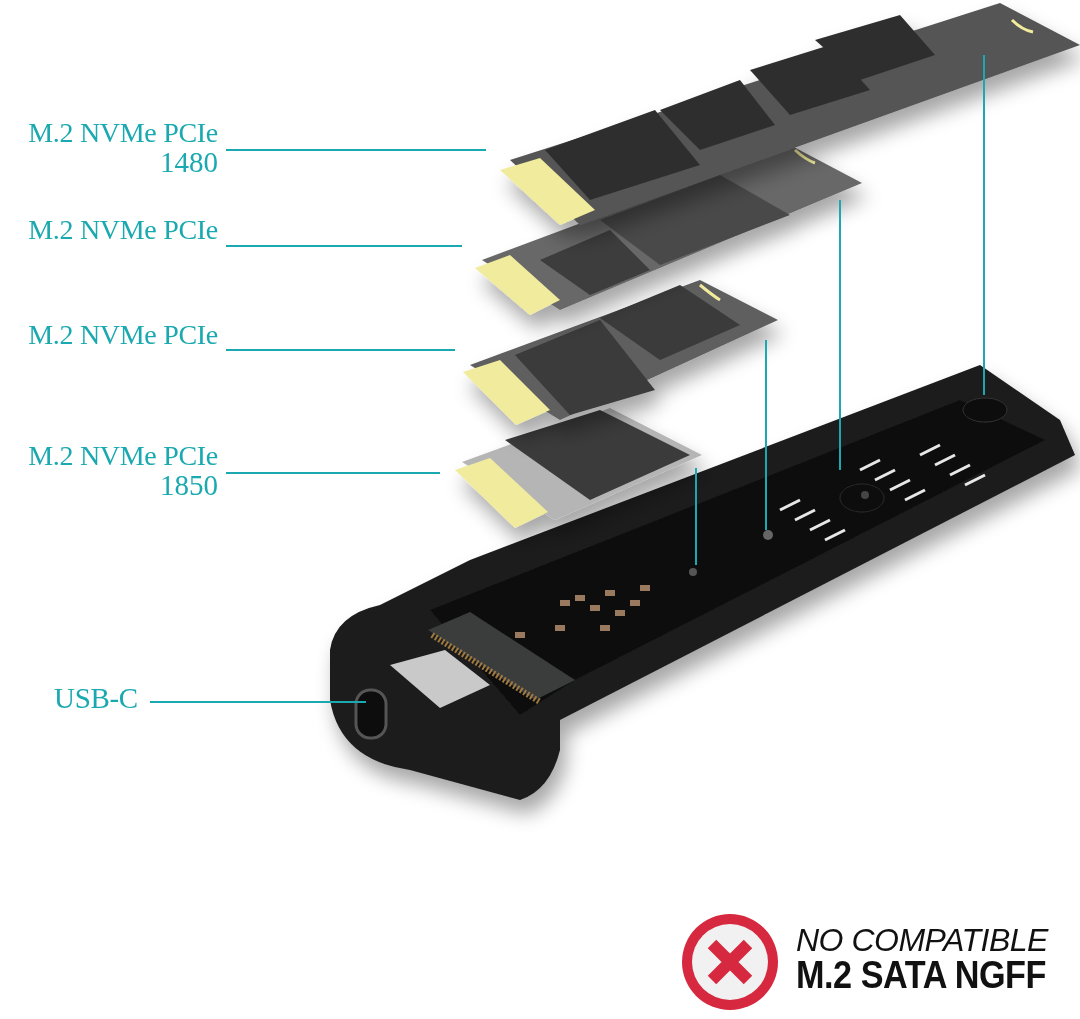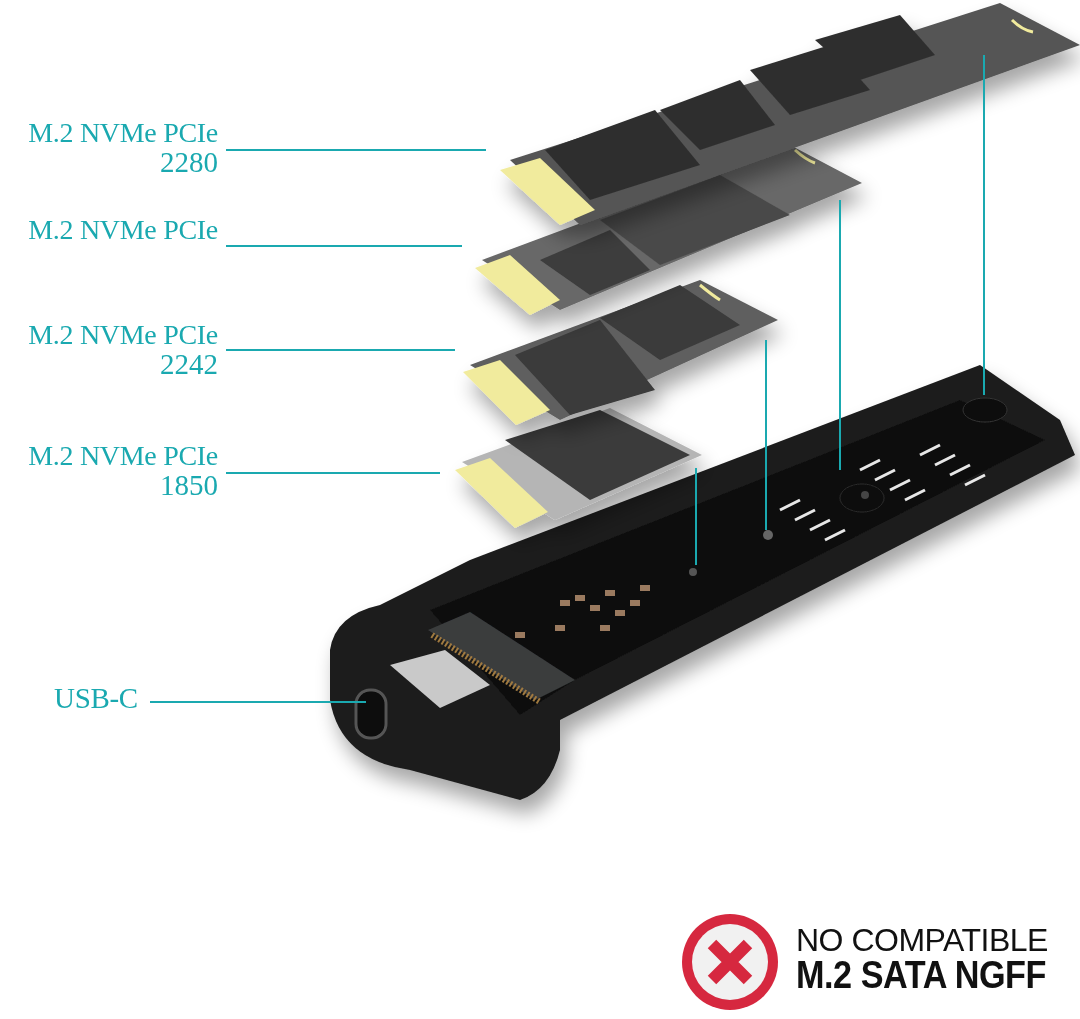--- a/index.html
+++ b/index.html
@@ -4,21 +4,21 @@
 <style>
   html, body { margin:0; padding:0; background:#ffffff; }
   body { width:1080px; height:1019px; position:relative; overflow:hidden; font-family:"Liberation Sans", sans-serif; }
   .label { position:absolute; color:var(--teal); font-family:Liberation Serif, serif; text-align:right; line-height:1.05; }
   .label .l1 { font-size:28px; letter-spacing:-0.3px; display:block; }
   .label .l2 { font-size:29px; display:block; }
   .leader { position:absolute; background:var(--teal); }
   svg { position:absolute; left:0; top:0; }
   .badge { position:absolute; left:678px; top:910px; width:104px; height:104px; }
   .badge-text { position:absolute; left:796px; top:924px; color:#111; }
-  .badge-text .t1 { font-size:32px; display:block; letter-spacing:-0.5px; line-height:1; font-family:"Liberation Sans", sans-serif; }
+  .badge-text .t1 { font-size:32px; display:block; letter-spacing:-0.5px; line-height:1; font-family:"Liberation Sans", sans-serif;font-style:italic; }
   .badge-text .t2 { font-size:38px; font-weight:bold; display:block; letter-spacing:-0.5px; line-height:1.05; font-family:"Liberation Sans", sans-serif; transform:scaleX(0.9); transform-origin:left; }
 </style>
 </head>
 <body>
 
 <div style="--teal:#1aa9b0; position:absolute; inset:0;">
 
   <svg width="1080" height="1019" viewBox="0 0 1080 1019">
     <defs>
       <filter id="sh" x="-20%" y="-20%" width="140%" height="160%">
@@ -116,32 +116,31 @@
     <g stroke="#1aa9b0" stroke-width="2">
       <line x1="984" y1="55" x2="984" y2="395"></line>
       <line x1="840" y1="200" x2="840" y2="470"></line>
       <line x1="766" y1="340" x2="766" y2="530"></line>
       <line x1="696" y1="468" x2="696" y2="565"></line>
     </g>
   </svg>
 
   <div class="label" style="right:862px; top:118px;">
     <span class="l1">M.2 NVMe PCIe</span>
-    <span class="l2">2280</span>
+    <span class="l2">1480</span>
   </div>
   <div class="leader" style="left:226px; top:149px; width:260px; height:2px;"></div>
 
   <div class="label" style="right:862px; top:215px;">
     <span class="l1">M.2 NVMe PCIe</span>
   </div>
   <div class="leader" style="left:226px; top:245px; width:236px; height:2px;"></div>
 
   <div class="label" style="right:862px; top:320px;">
     <span class="l1">M.2 NVMe PCIe</span>
-    <span class="l2">2242</span>
   </div>
   <div class="leader" style="left:226px; top:349px; width:229px; height:2px;"></div>
 
   <div class="label" style="right:862px; top:441px;">
     <span class="l1">M.2 NVMe PCIe</span>
     <span class="l2">1850</span>
   </div>
   <div class="leader" style="left:226px; top:472px; width:214px; height:2px;"></div>
 
   <div class="label" style="left:54px; top:683px; text-align:center;">

